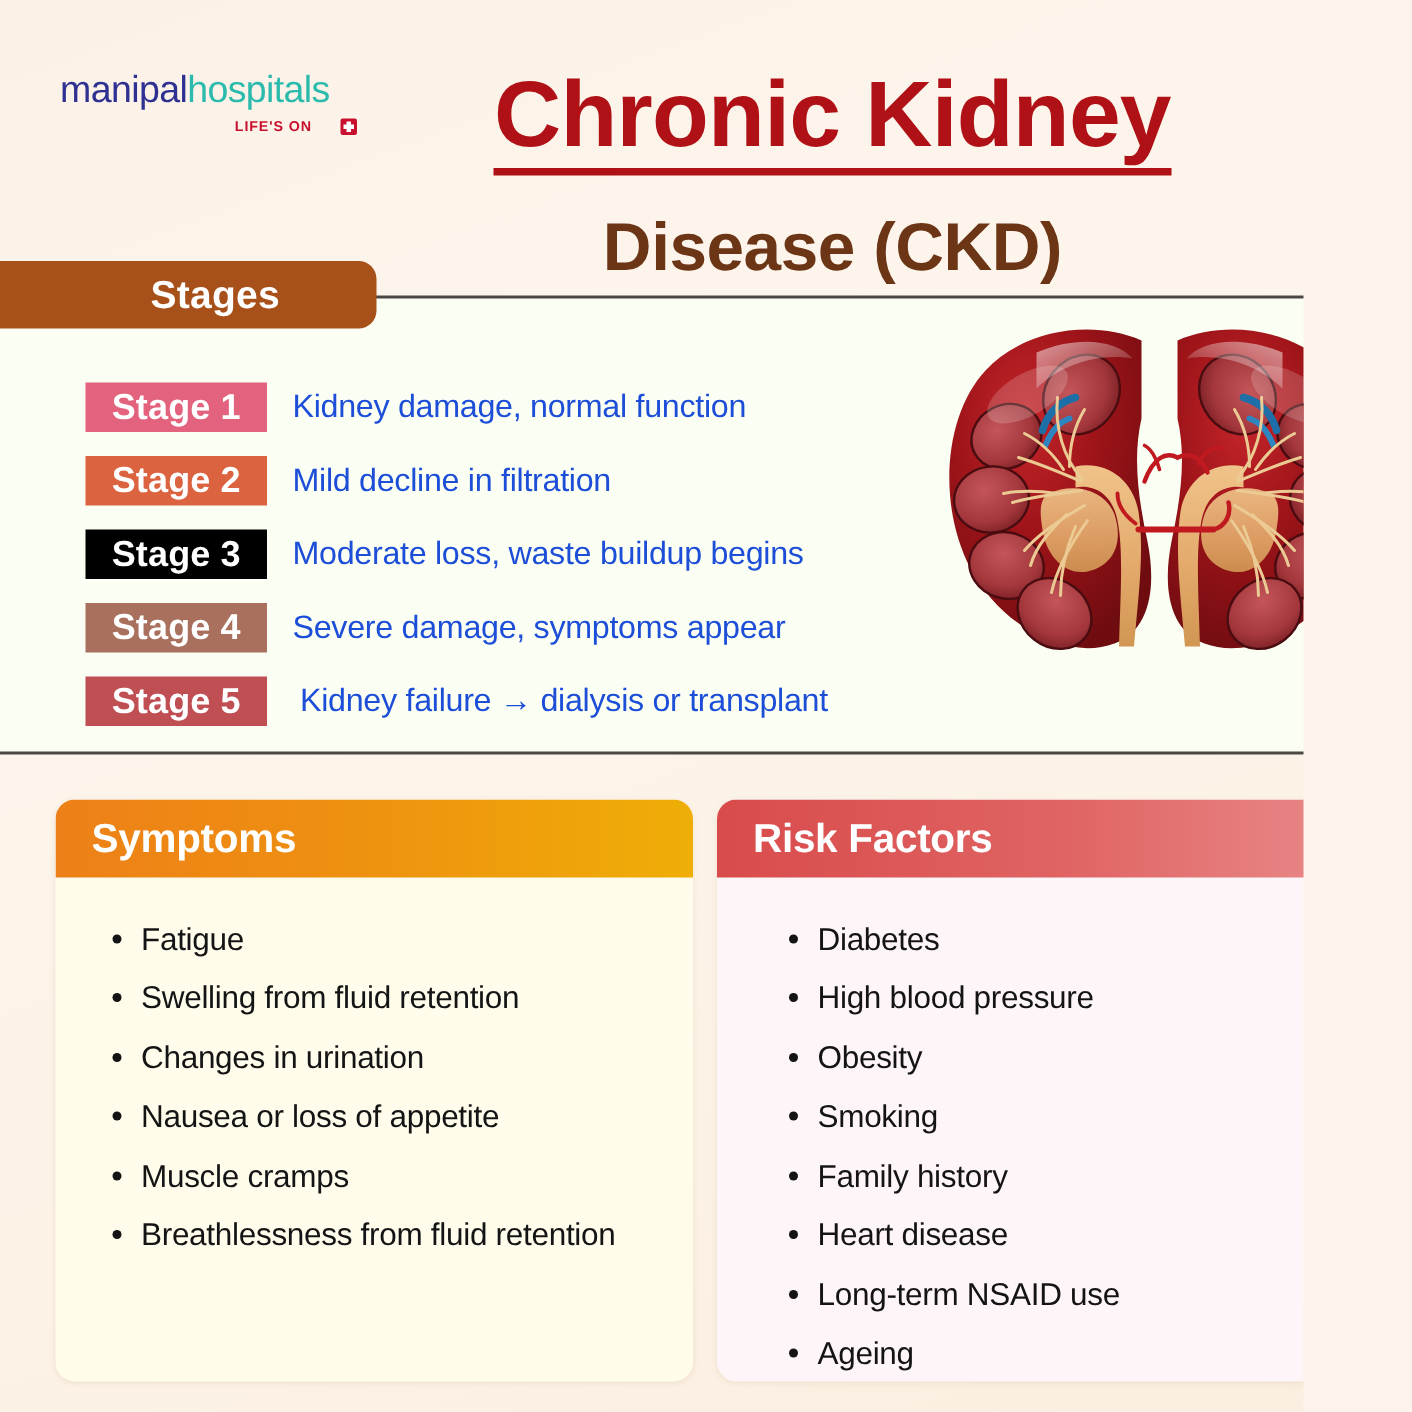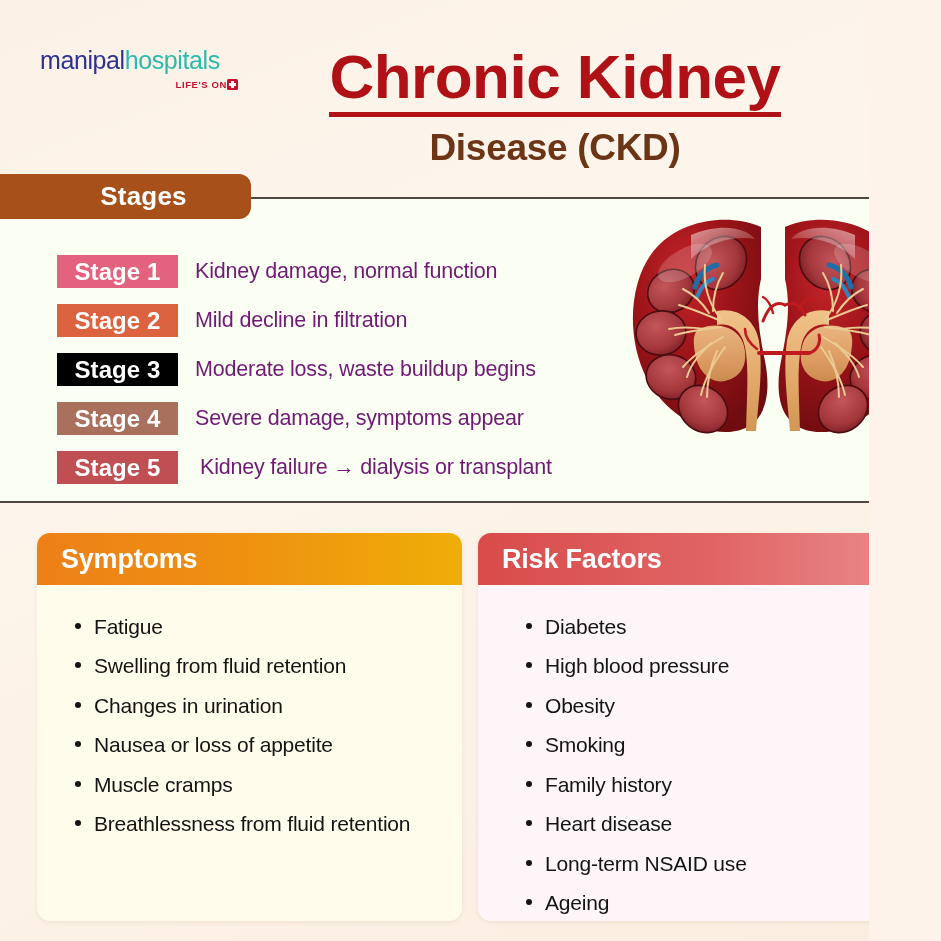--- a/index.html
+++ b/index.html
@@ -38,21 +38,21 @@
     letter-spacing: -0.4px;
     line-height: 1;
     white-space: nowrap;
   }
   #logo-manipal { color: #2E3192; }
   #logo-hospitals { color: #2BBBAD; }
   #logo-tag-row {
     display: flex;
     align-items: center;
     justify-content: flex-end;
-    gap: 0;
+    gap: 19px;
     margin-top: 6px;
     padding-right: 2px;
   }
   #logo-tagline {
     color: #C8102E;
     font-size: 9.5px;
     font-weight: 700;
     letter-spacing: 0.6px;
   }
   #logo-cross {
@@ -79,23 +79,23 @@
     color: #B01116;
     font-size: 62px;
     font-weight: 800;
     letter-spacing: -0.5px;
     line-height: 1.05;
     display: inline-block;
     border-bottom: 5px solid #B01116;
     padding-bottom: 3px;
   }
   #title-sub {
-    margin-top: 12px;
+    margin-top: 24px;
     color: #6B3516;
-    font-size: 37px;
+    font-size: 45px;
     font-weight: 800;
     letter-spacing: -0.3px;
     line-height: 1.05;
   }
 
   #nephron-icon {
     position: absolute;
     right: 18px; top: 44px;
     width: 52px; height: 50px;
   }
@@ -147,21 +147,21 @@
     justify-content: center;
     flex: 0 0 auto;
   }
   .stage-badge-label {
     color: #FFFFFF;
     font-size: 24px;
     font-weight: 600;
     letter-spacing: 0.1px;
   }
   .stage-desc {
-    color: #701a75;
+    color: #1d4ed8;
     font-size: 21.5px;
     font-weight: 500;
     letter-spacing: -0.2px;
     margin-left: 17px;
     white-space: nowrap;
   }
   .stage-row.shift .stage-desc { margin-left: 22px; }
 
   #kidney-art {
     position: absolute;

